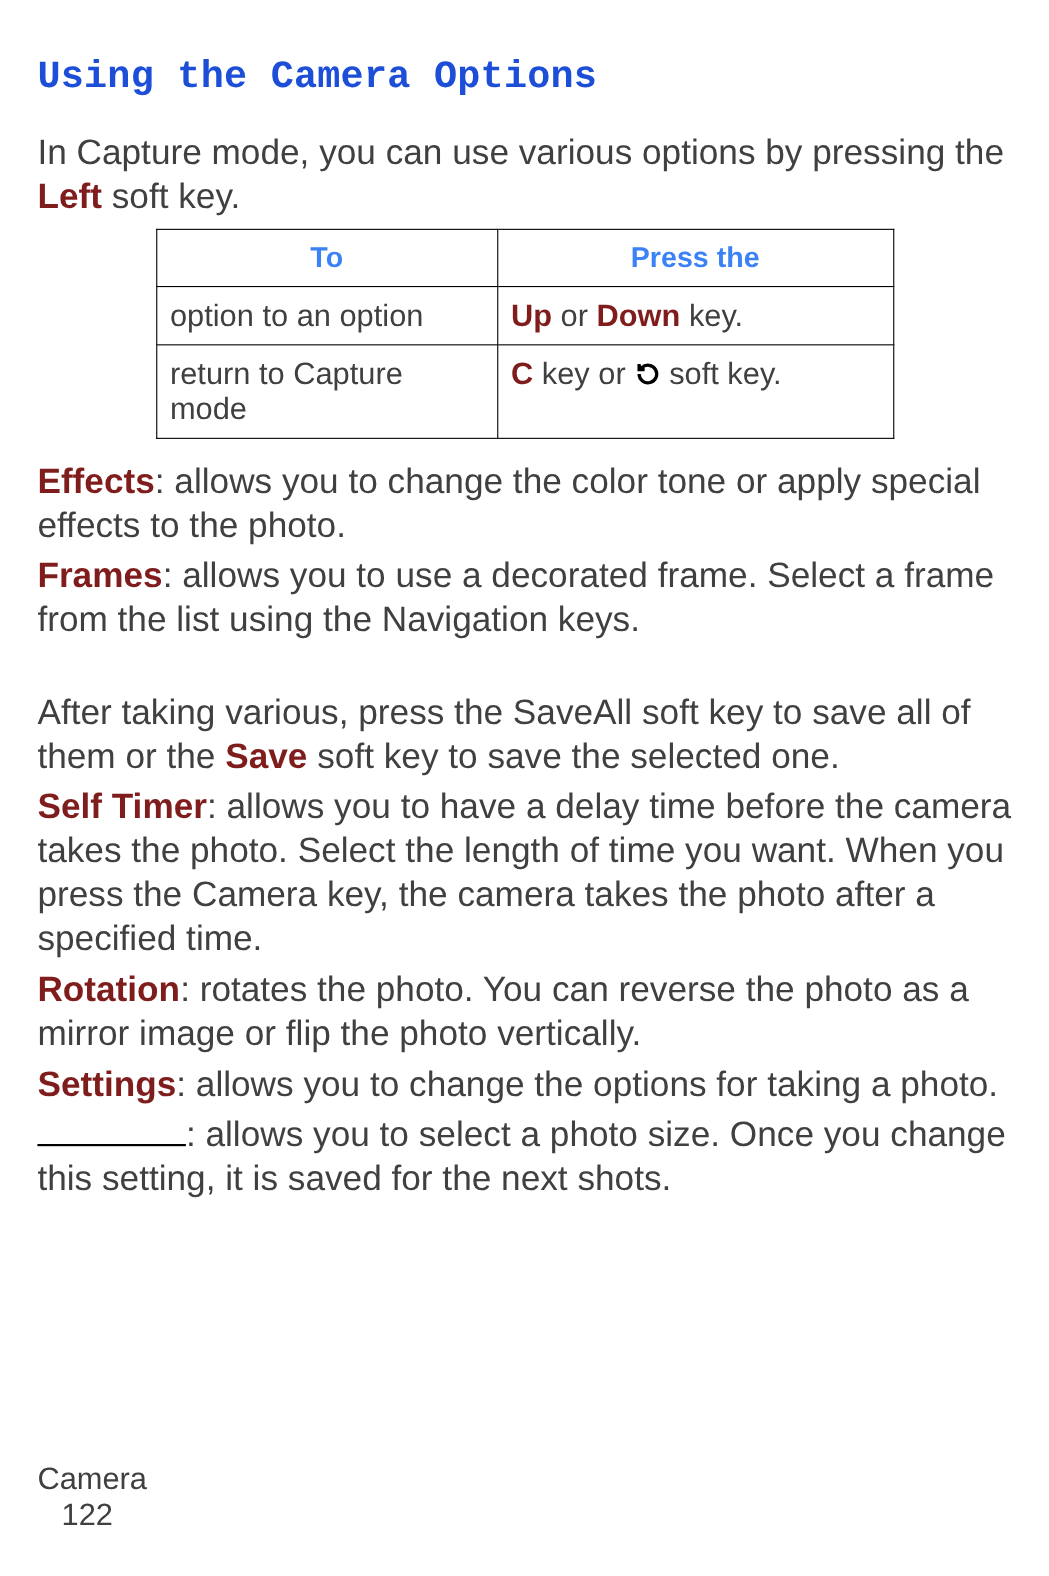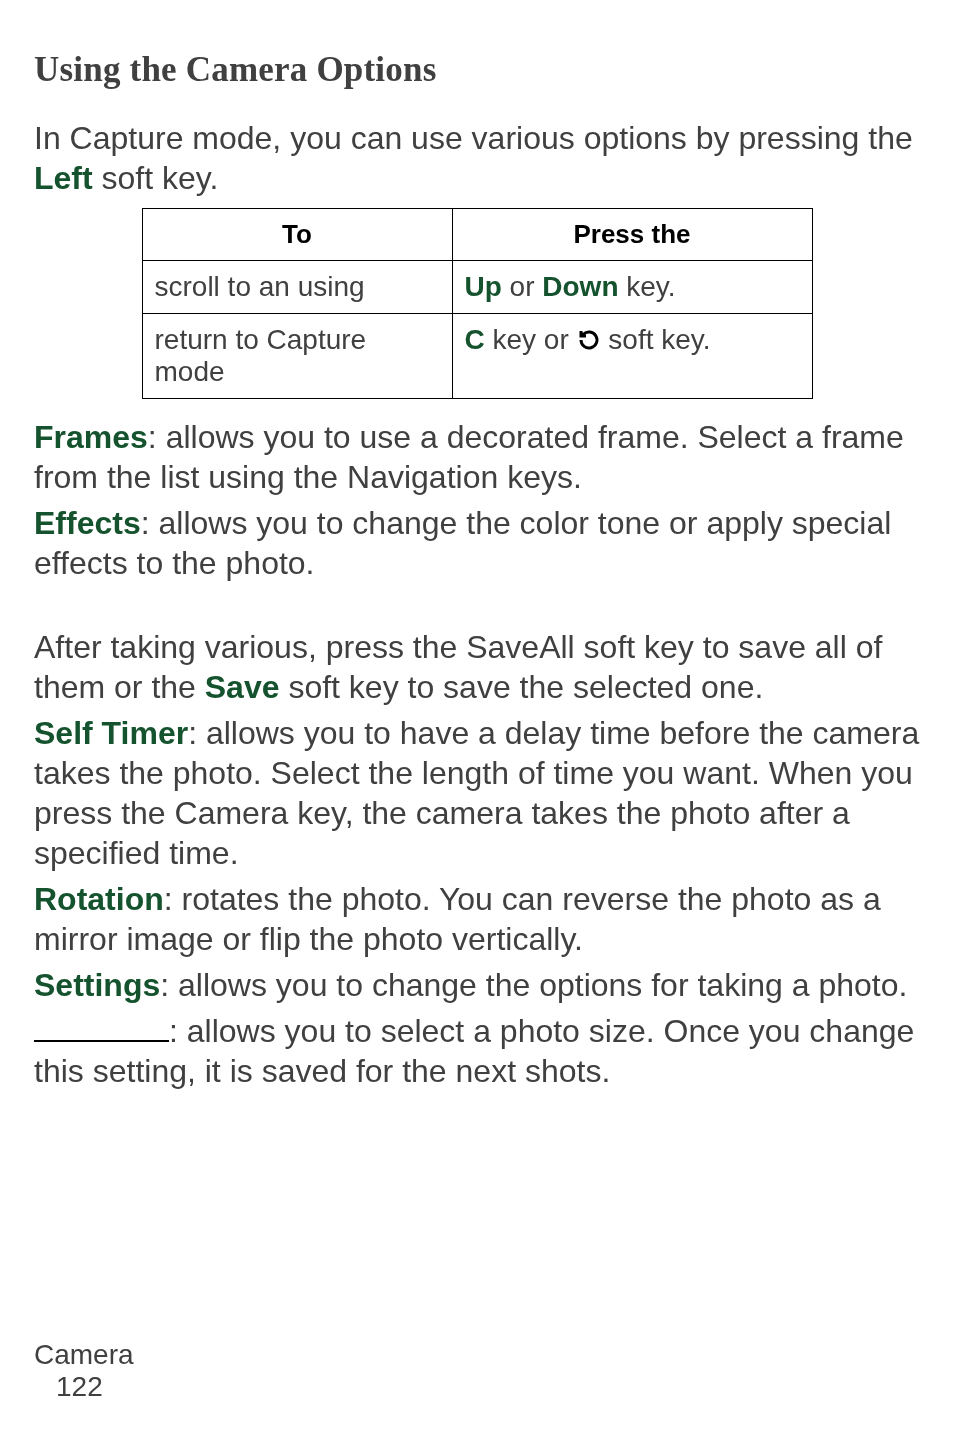--- a/index.html
+++ b/index.html
@@ -11,59 +11,59 @@
   }
   .page {
     width: 954px;
     min-height: 1433px;
     box-sizing: border-box;
     padding: 50px 34px 30px 34px;
     position: relative;
   }
   .heading {
     font-weight: 700;
-    color: #404040;
+    color: #1d4ed8;
     font-size: 35px;
     margin: 0 0 28px 0;
     letter-spacing: 0.2px;
-    font-family: Liberation Serif, serif;
+    font-family: Liberation Mono, monospace;
     font-stretch: condensed;
   }
   .body-text {
     font-size: 32px;
     line-height: 1.25;
     color: #404040;
     margin: 0 0 6px 0;
   }
-  .bold { font-weight: 700; color:#14532d; }
+  .bold { font-weight: 700; color:#7f1d1d; }
   table.opts {
     border-collapse: collapse;
     margin: 10px auto 18px auto;
   }
   table.opts th, table.opts td {
     border: 1.5px solid #000;
     font-size: 28px;
     padding: 10px 12px;
     vertical-align: top;
     color:#404040;
   }
   table.opts th {
     text-align: center;
     font-family: "Arial Black", Arial, Helvetica, sans-serif;
     font-stretch: condensed;
     font-weight: 700;
     font-size: 26px;
-    color:#000000;
+    color:#3b82f6;
   }
   .col-to { width: 285px; }
   .col-press { width: 335px; }
   .section-gap { height: 38px; }
   .footer {
     position: absolute;
-    bottom: 30px;
+    bottom: 40px;
     left: 34px;
     font-size: 28px;
     color:#404040;
   }
   .footer .pnum { font-size: 28px; }
   .blank-underline {
     display: inline-block;
     border-bottom: 2px solid #000;
     width: 135px;
     height: 0.9em;
@@ -86,44 +86,44 @@
     <span>In Capture mode, you can use various options by pressing the </span><span class="bold">Left</span><span> soft key.</span>
   </p>
 
   <table class="opts">
     <tbody>
         <tr>
       <th class="col-to">To</th>
       <th class="col-press">Press the</th>
     </tr>
     <tr>
-      <td>scroll to an using</td>
+      <td>option to an option</td>
       <td>
         <span class="bold">Up</span><span> or </span><span class="bold">Down</span><span> key.</span>
       </td>
     </tr>
     <tr>
       <td>return to Capture mode</td>
       <td>
         <span class="bold">C</span><span> key or </span><span class="refresh-icon"><svg viewBox="0 0 24 24" fill="none" stroke="#000" stroke-width="3">
                 <path d="M4 12a8 8 0 1 0 2.3-5.6"></path>
                 <polyline points="4 3 4 8 9 8" fill="#000" stroke="#000"></polyline>
               </svg></span><span> soft key.</span>
       </td>
     </tr>
   </tbody>
     </table>
 
 
   <p class="body-text">
-    <span class="bold">Frames</span><span>: allows you to use a decorated frame. Select a frame from the list using the Navigation keys.</span>
+    <span class="bold">Effects</span><span>: allows you to change the color tone or apply special effects to the photo.</span>
   </p>
 
   <p class="body-text">
-    <span class="bold">Effects</span><span>: allows you to change the color tone or apply special effects to the photo.</span>
+    <span class="bold">Frames</span><span>: allows you to use a decorated frame. Select a frame from the list using the Navigation keys.</span>
   </p>
 
   <div class="section-gap"></div>
 
   <p class="body-text">
     <span>After taking various, press the SaveAll soft key to save all of them or the </span><span class="bold">Save</span><span> soft key to save the selected one.</span>
   </p>
 
   <p class="body-text">
     <span class="bold">Self Timer</span><span>: allows you to have a delay time before the camera takes the photo. Select the length of time you want. When you press the Camera key, the camera takes the photo after a specified time.</span>

